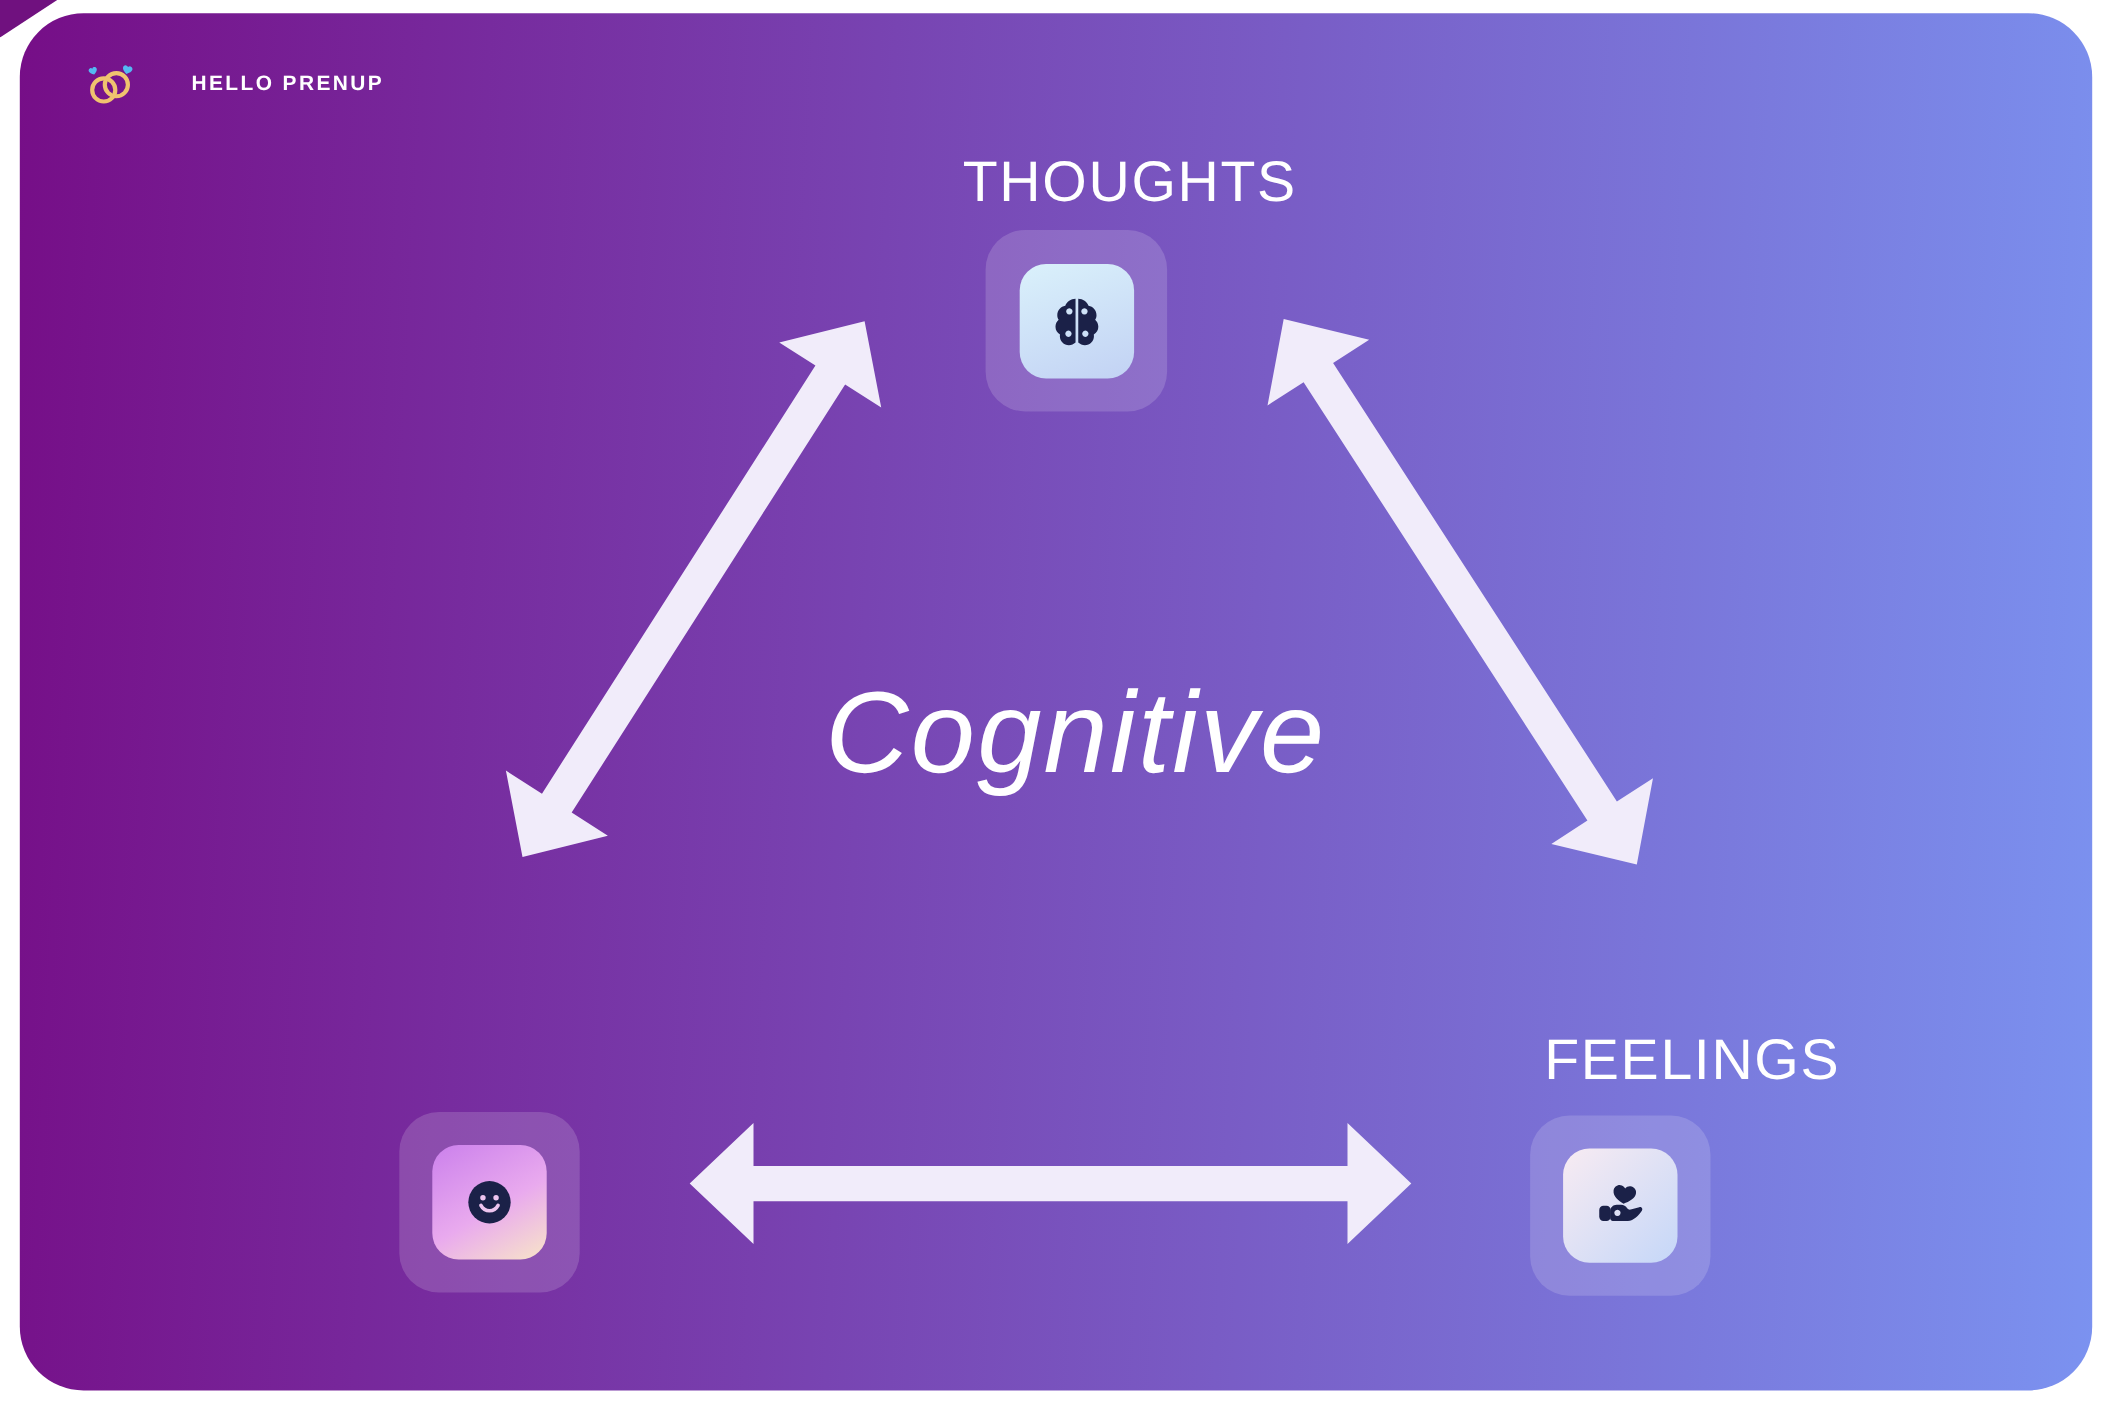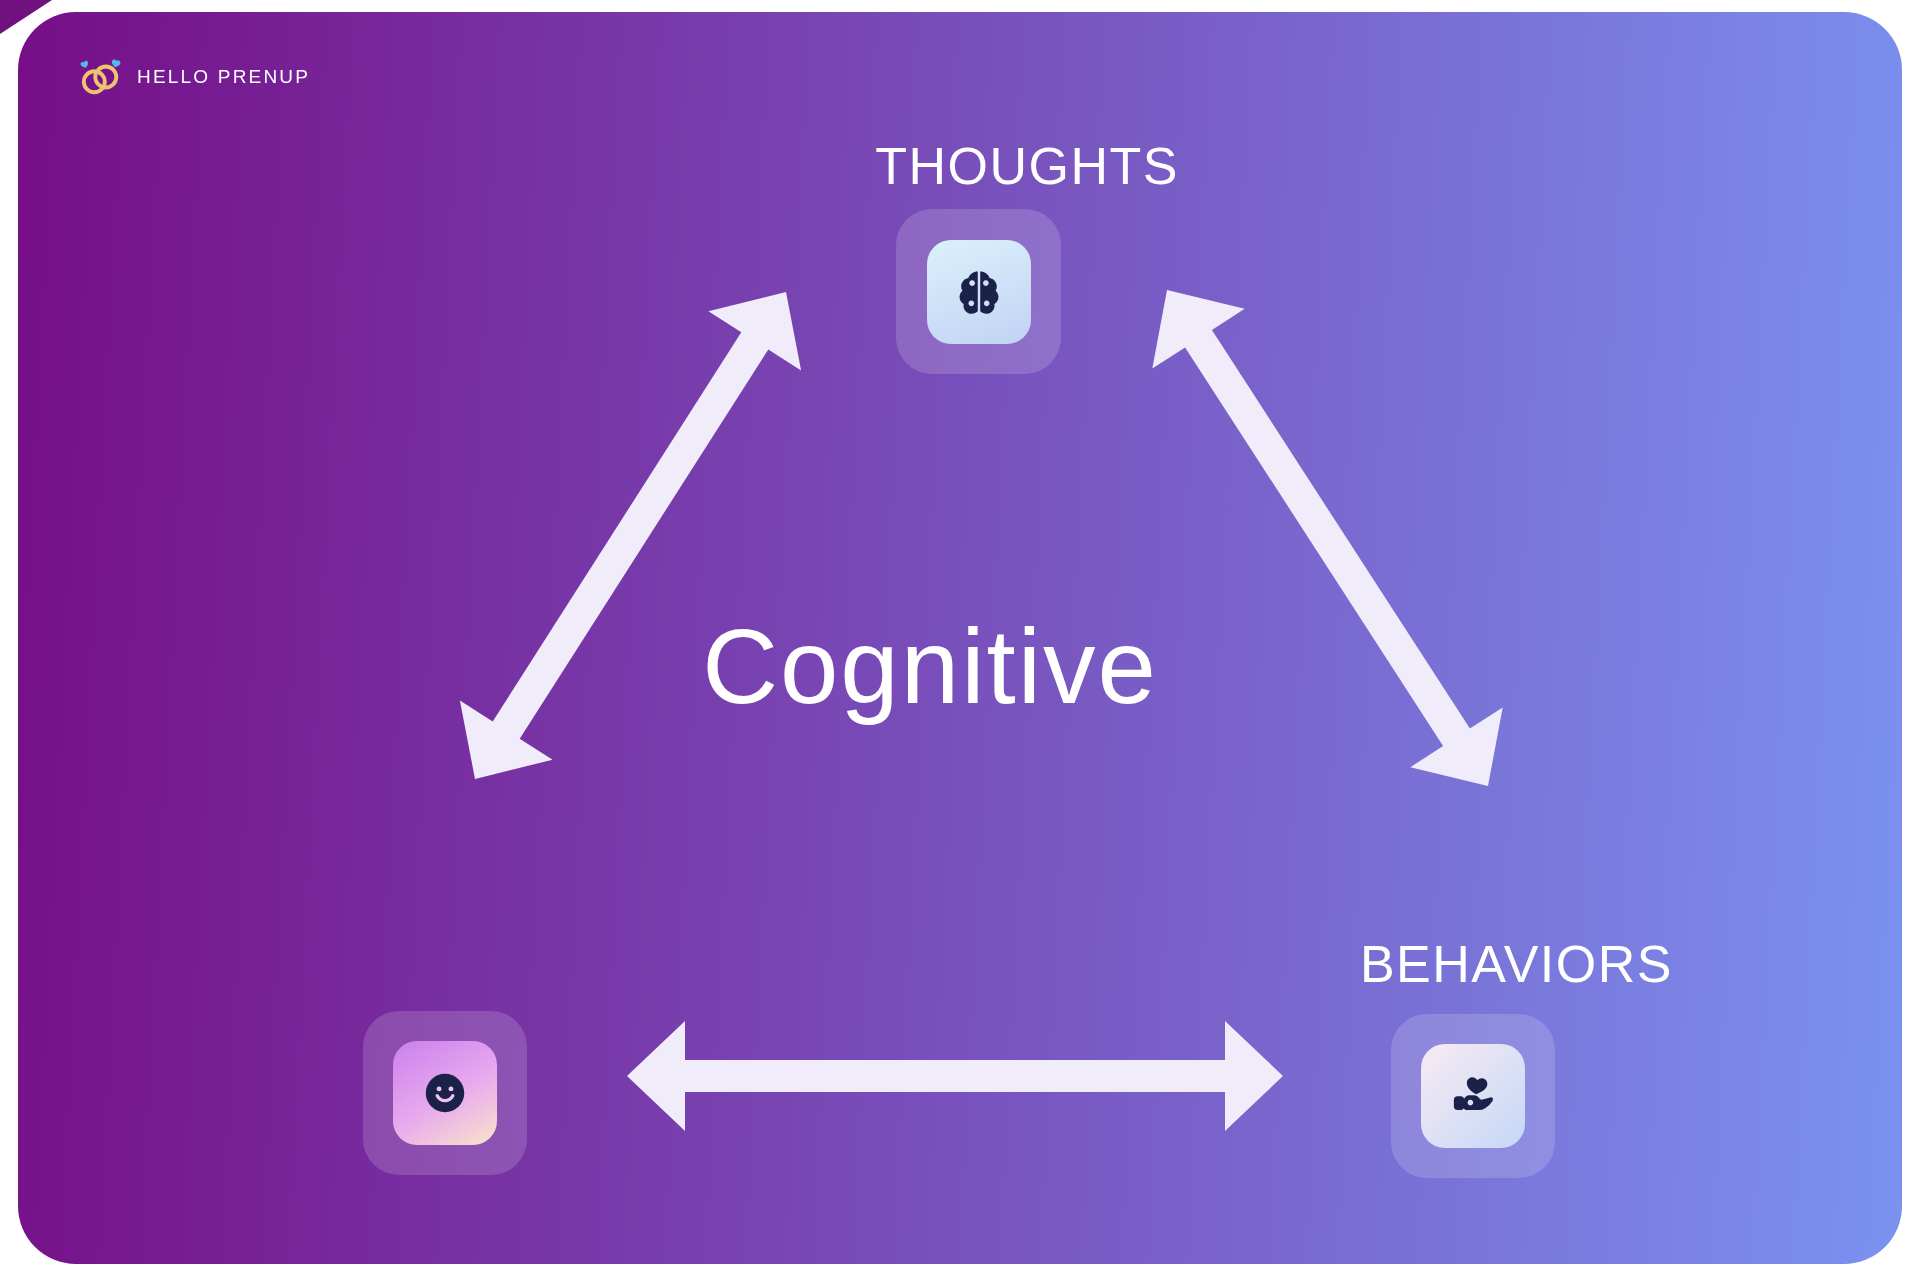--- a/index.html
+++ b/index.html
@@ -24,21 +24,21 @@
   }
   .canvas{
     position:absolute;left:18px;top:12px;width:1884px;height:1252px;
     border-radius:58px;
     background:linear-gradient(93deg,var(--bg-start) 0%,var(--bg-end) 100%);
   }
   .brand{
     position:absolute;left:58px;top:44px;display:flex;align-items:center;gap:11px;
   }
   .brand-name{
-    color:var(--text);font-size:19px;font-weight:400;letter-spacing:2.2px;
+    color:var(--text);font-size:19px;font-weight:700;letter-spacing:2.2px;margin-left:37px;
   }
   .node-label{
     position:absolute;width:400px;text-align:right;color:var(--text);
     font-size:52px;font-weight:400;letter-spacing:1.5px;line-height:60px;
   }
   .label-thoughts{left:761px;top:124px;}
   .label-behaviors{left:226px;top:922px;}
   .label-feelings{left:1255px;top:922px;}
   .tile{
     position:absolute;width:165px;height:165px;border-radius:36px;
@@ -49,22 +49,22 @@
   .tile-behaviors{left:345px;top:999px;width:164px;height:164px;}
   .tile-feelings{left:1373px;top:1002px;width:164px;height:164px;}
   .tile-inner{
     width:104px;height:104px;border-radius:24px;
     display:flex;align-items:center;justify-content:center;
   }
   .inner-thoughts{background:linear-gradient(160deg,var(--thoughts-inner-start) 0%,var(--thoughts-inner-end) 100%);}
   .inner-behaviors{background:linear-gradient(150deg,var(--behaviors-inner-start) 0%,var(--behaviors-inner-mid) 55%,var(--behaviors-inner-end) 100%);}
   .inner-feelings{background:linear-gradient(135deg,var(--feelings-inner-start) 0%,var(--feelings-inner-end) 100%);}
   .title{
-    position:absolute;left:508px;top:588px;width:808px;text-align:center;
-    color:var(--text);font-size:105px;font-weight:400;letter-spacing:2px;line-height:134px;
+    position:absolute;left:556px;top:588px;width:808px;text-align:center;
+    color:var(--text);font-size:105px;font-weight:400;letter-spacing:2px;line-height:134px;font-style:italic;
   }
   #connections{position:absolute;left:0;top:0;width:1920px;height:1280px;pointer-events:none;}
   .glyph{fill:var(--glyph);}
 </style>
 </head>
 <body>
 
 <div class="wedge"></div>
 
 <div class="canvas">
@@ -80,21 +80,21 @@
       <use href="#lilheart" transform="translate(38 3) rotate(14) scale(1.15)" fill="var(--heart-blue)"></use>
     </svg>
     <span class="brand-name">HELLO PRENUP</span>
   </div>
 
   <div class="title">
     <div>Cognitive</div>
   </div>
 
   <div class="node-label label-thoughts">THOUGHTS</div>
-  <div class="node-label label-feelings">BEHAVIORS</div>
+  <div class="node-label label-feelings">FEELINGS</div>
 
   <div class="tile tile-thoughts">
     <div class="tile-inner inner-thoughts">
       <svg width="48" height="48" viewBox="8 5 32 35">
         <defs>
           <path id="brainHalf" fill-rule="evenodd" d="
             M23.1 7.6
             C20 7.6 17.3 9.5 16.3 12.3
             C13.3 12.8 11 15.4 11 18.5
             C11 19.6 11.3 20.7 11.9 21.6

